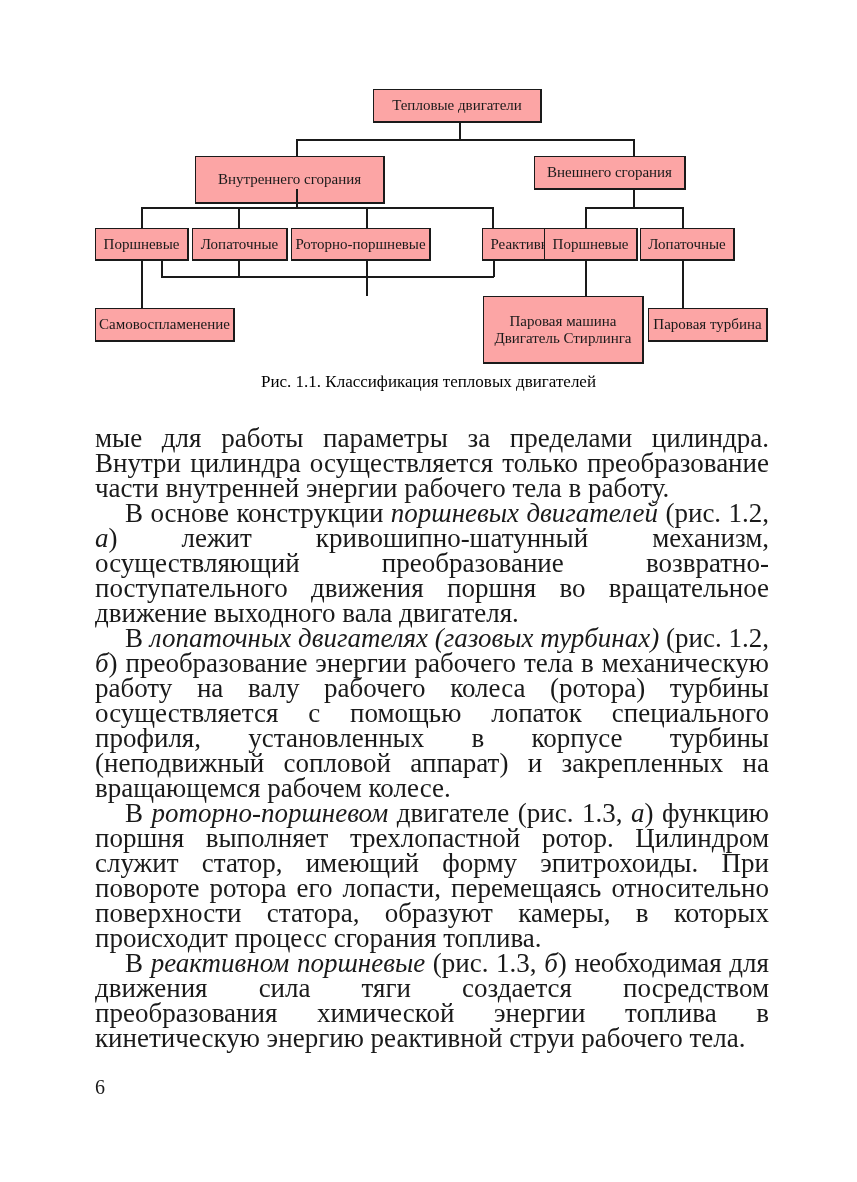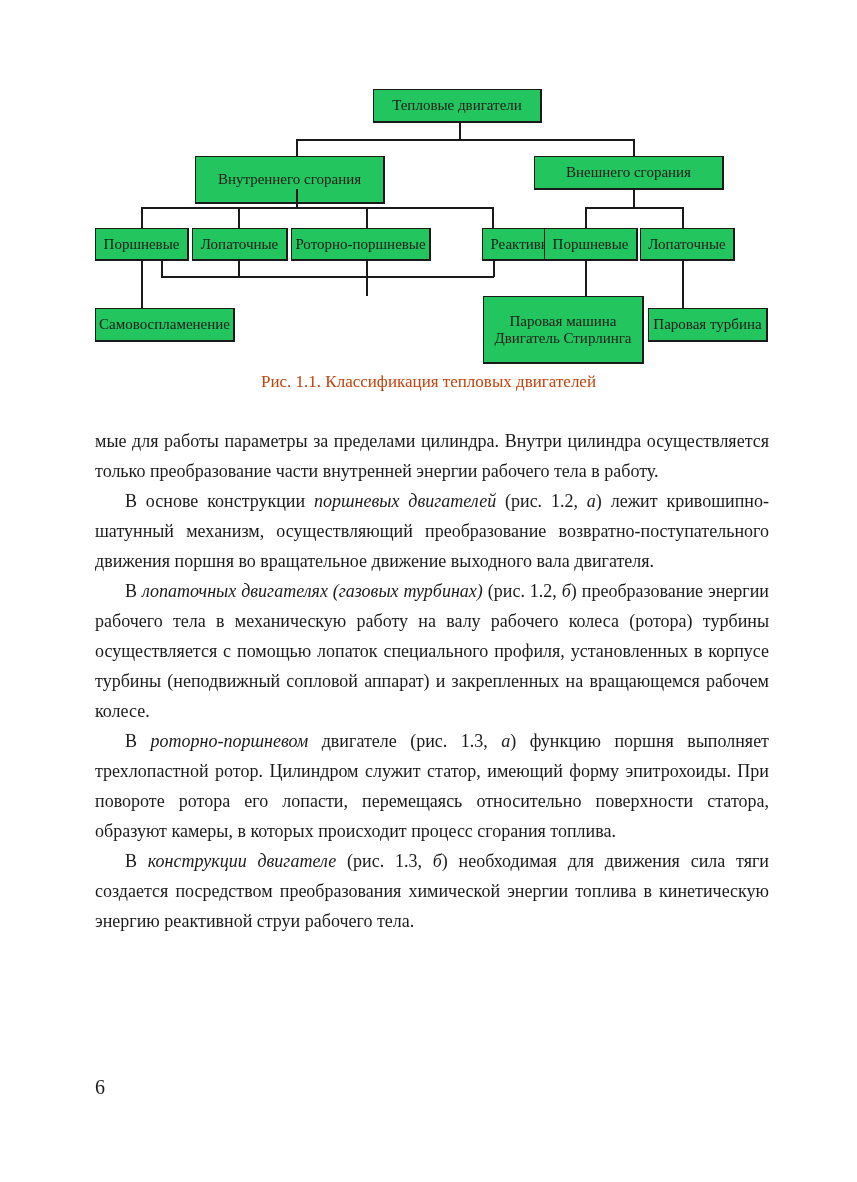--- a/index.html
+++ b/index.html
@@ -2,37 +2,37 @@
 <html><head>
 <meta charset="utf-8">
 <style>
   html, body { margin: 0; padding: 0; background: #ffffff; }
   body { width: 857px; height: 1182px; position: relative; overflow: hidden; color: #1a1a1a; }
   .page { position: absolute; left: 0; top: 0; width: 857px; height: 1182px; }
   .diagram { position: absolute; left: 0; top: 0; width: 857px; height: 370px; }
   .box {
     position: absolute; box-sizing: border-box;
     border: 1px solid #1a1a1a; border-right-width: 2px; border-bottom-width: 2px;
-    background: #22c55e;
+    background: #fca5a5;
     display: flex; align-items: center; justify-content: center; text-align: center;
     font-family: "Liberation Serif", "DejaVu Serif", serif;
     font-size: 15px; line-height: 17px; white-space: pre-line;
     color: #1a1a1a;
   }
   .ln { position: absolute; background: #1a1a1a; }
   .h { height: 1.5px; }
   .v { width: 1.5px; }
   .caption {
     position: absolute; left: 0; width: 857px; top: 372px; text-align: center;
-    font-family: "Liberation Serif", "DejaVu Serif", serif; font-size: 17px; color: #c2410c;
+    font-family: "Liberation Serif", "DejaVu Serif", serif; font-size: 17px; color: #000000;
   }
   .text {
     position: absolute; left: 95px; top: 426px; width: 674px;
     font-family: "Liberation Serif", "DejaVu Serif", serif;
-    font-size: 18px; line-height: 30px; text-align: justify; color: #1a1a1a;
+    font-size: 27px; line-height: 25px; text-align: justify; color: #1a1a1a;
   }
   .text p { margin: 0; text-indent: 0; }
   .text p.ind { text-indent: 30px; }
   .text em { font-style: italic; }
   .pagenum {
     position: absolute; left: 95px; top: 1076px;
     font-family: "Liberation Serif", "DejaVu Serif", serif; font-size: 20px; color: #1a1a1a;
   }
 </style>
 </head>
@@ -42,21 +42,21 @@
 
   <div class="diagram">
 
     <div class="box" style="left:373px; top:89px; width:169px; height:34px;">Тепловые двигатели</div>
     <div class="ln v" style="left:459px; top:122px; height:18px;"></div>
     <div class="ln h" style="left:296px; top:139px; width:339px;"></div>
     <div class="ln v" style="left:296px; top:139px; height:18px;"></div>
     <div class="ln v" style="left:633px; top:139px; height:18px;"></div>
 
     <div class="box" style="left:195px; top:156px; width:190px; height:48px;">Внутреннего сгорания</div>
-    <div class="box" style="left:534px; top:156px; width:190px; height:34px;">Внешнего сгорания</div>
+    <div class="box" style="left:534px; top:156px; width:152px; height:34px;">Внешнего сгорания</div>
 
     <div class="ln v" style="left:296px; top:189px; height:19px;"></div>
     <div class="ln h" style="left:141px; top:207px; width:352px;"></div>
     <div class="ln v" style="left:141px; top:207px; height:21px;"></div>
     <div class="ln v" style="left:238px; top:207px; height:21px;"></div>
     <div class="ln v" style="left:366px; top:207px; height:21px;"></div>
     <div class="ln v" style="left:492px; top:207px; height:21px;"></div>
 
     <div class="ln v" style="left:633px; top:189px; height:19px;"></div>
     <div class="ln h" style="left:585px; top:207px; width:98px;"></div>
@@ -85,17 +85,17 @@
     <div class="box" style="left:648px; top:308px; width:120px; height:34px;">Паровая турбина</div>
   </div>
 
   <div class="caption">Рис. 1.1. Классификация тепловых двигателей</div>
 
   <div class="text">
     <p><span>мые для работы параметры за пределами цилиндра. Внутри цилиндра осуществляется только преобразование части внутренней энергии рабочего тела в работу.</span></p>
     <p class="ind"><span>В основе конструкции </span><em>поршневых двигателей</em><span> (рис. 1.2, </span><em>а</em><span>) лежит кривошипно-шатунный механизм, осуществляющий преобразование возвратно-поступательного движения поршня во вращательное движение выходного вала двигателя.</span></p>
     <p class="ind"><span>В </span><em>лопаточных двигателях (газовых турбинах)</em><span> (рис. 1.2, </span><em>б</em><span>) преобразование энергии рабочего тела в механическую работу на валу рабочего колеса (ротора) турбины осуществляется с помощью лопаток специального профиля, установленных в корпусе турбины (неподвижный сопловой аппарат) и закрепленных на вращающемся рабочем колесе.</span></p>
     <p class="ind"><span>В </span><em>роторно-поршневом</em><span> двигателе (рис. 1.3, </span><em>а</em><span>) функцию поршня выполняет трехлопастной ротор. Цилиндром служит статор, имеющий форму эпитрохоиды. При повороте ротора его лопасти, перемещаясь относительно поверхности статора, образуют камеры, в которых происходит процесс сгорания топлива.</span></p>
-    <p class="ind"><span>В </span><em>конструкции двигателе</em><span> (рис. 1.3, </span><em>б</em><span>) необходимая для движения сила тяги создается посредством преобразования химической энергии топлива в кинетическую энергию реактивной струи рабочего тела.</span></p>
+    <p class="ind"><span>В </span><em>реактивном поршневые</em><span> (рис. 1.3, </span><em>б</em><span>) необходимая для движения сила тяги создается посредством преобразования химической энергии топлива в кинетическую энергию реактивной струи рабочего тела.</span></p>
   </div>
 
   <div class="pagenum">6</div>
 </div>
 
 </body></html>

